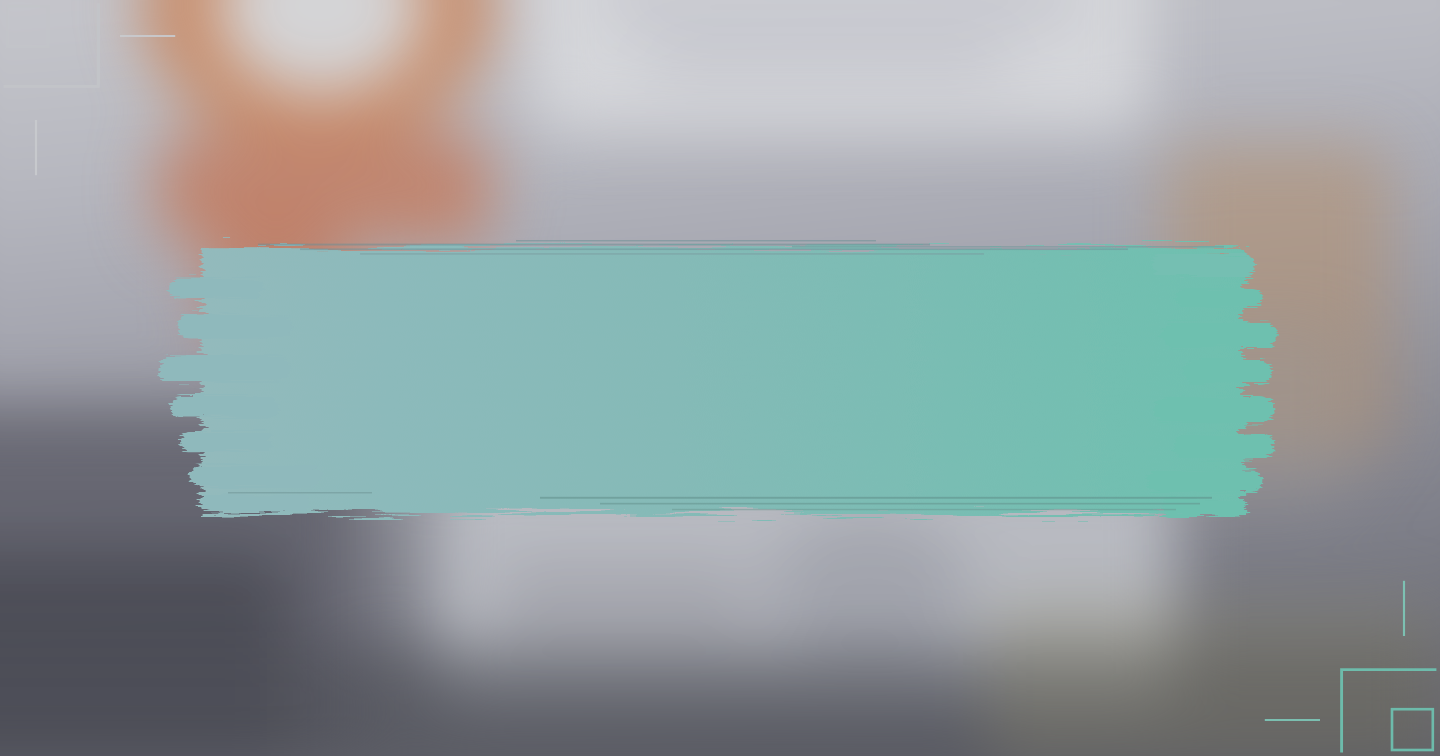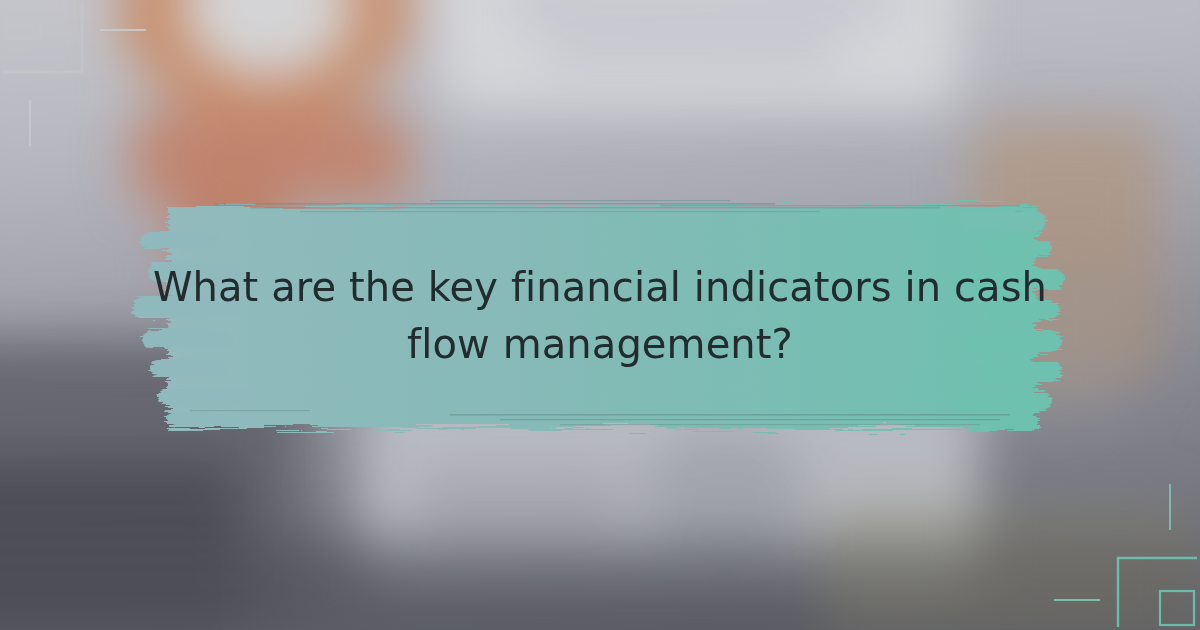--- a/index.html
+++ b/index.html
@@ -197,24 +197,20 @@
         <g opacity="0.5">
           <rect x="450" y="414" width="560" height="1.6" fill="#5e8a86"></rect>
           <rect x="500" y="419" width="500" height="1.4" fill="#63908b"></rect>
           <rect x="560" y="424" width="420" height="1.2" fill="#6a9590"></rect>
           <rect x="190" y="410" width="120" height="1.2" fill="#6b8f92"></rect>
         </g>
       </g>
     </svg>
   </div>
 
-  <div id="headline">
-    <span class="line">What are the key financial indicators in cash</span>
-    <span class="line">flow management?</span>
-  </div>
 
   <div class="corner tl">
     <svg width="160" height="160" viewBox="0 0 160 160" xmlns="http://www.w3.org/2000/svg">
       <g fill="none" stroke="#c3c5c9" stroke-width="2.2" opacity="0.95">
 
         <rect x="6" y="5" width="34" height="34"></rect>
 
         <path d="M 82 3 L 82 72 L 3 72" stroke-width="2.4"></path>
       </g>
       <g fill="none" stroke="#c9cbcf" stroke-width="1.8" opacity="0.9">

